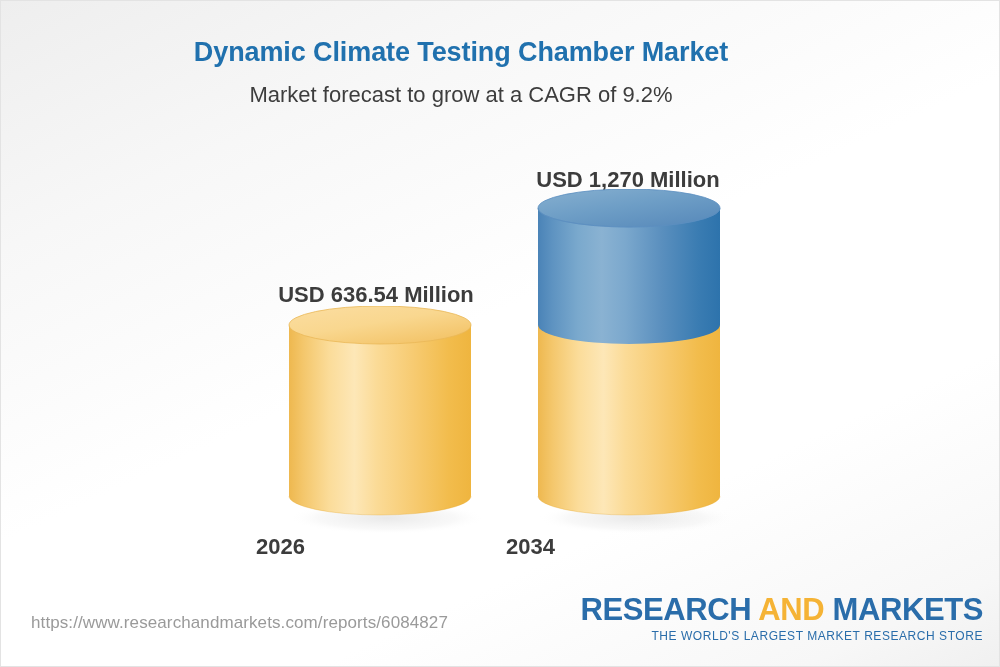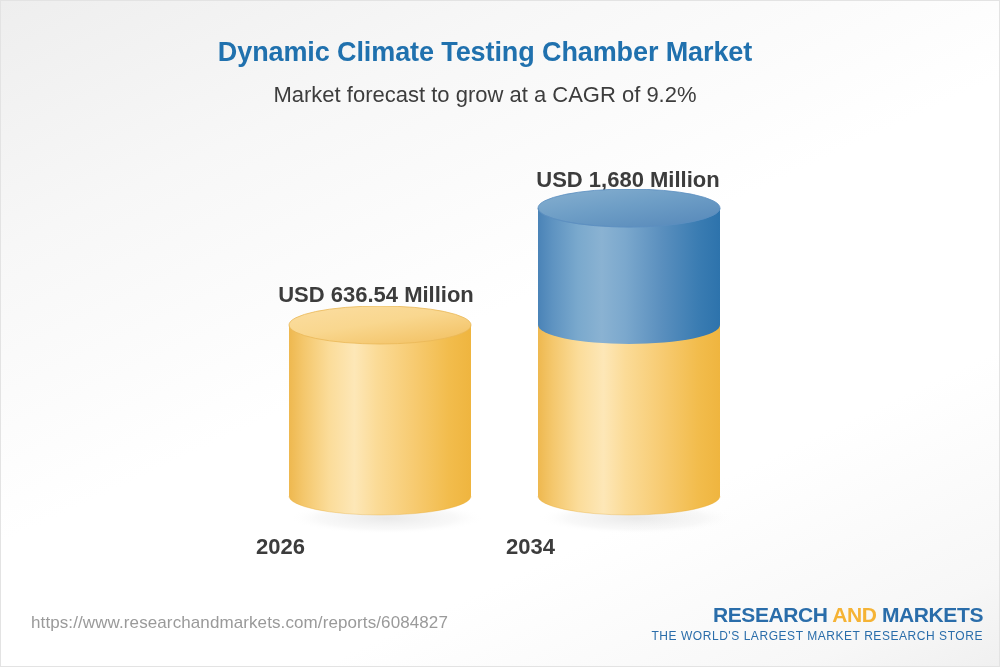--- a/index.html
+++ b/index.html
@@ -24,21 +24,20 @@
     overflow: hidden;
   }
 
   
   .header {
     position: absolute;
     left: 0;
     top: 36px;
     width: 920px;
     text-align: center;
-    padding-left: 24px;
   }
   .chart-title {
     font-size: 27px;
     font-weight: bold;
     color: #2071ae;
     letter-spacing: -0.1px;
     line-height: 1.15;
     margin: 0;
   }
   .chart-subtitle {
@@ -92,21 +91,21 @@
     letter-spacing: 0.1px;
   }
 
   .brand {
     position: absolute;
     right: 16px;
     bottom: 24px;
     text-align: right;
   }
   .brand-name {
-    font-size: 21px;
+    font-size: 31px;
     font-weight: bold;
     letter-spacing: -0.4px;
     line-height: 1;
     white-space: nowrap;
   }
   .brand-blue { color: #2a6daa; }
   .brand-gold { color: #f5b335; }
   .brand-tag {
     margin-top: 5px;
     font-size: 12px;
@@ -124,21 +123,21 @@
 
   <div class="header">
     <div class="chart-title">Dynamic Climate Testing Chamber Market</div>
     <div class="chart-subtitle">Market forecast to grow at a CAGR of 9.2%</div>
   </div>
 
   <div class="plot">
 
     <div class="value-label" style="left:205px; top:281px;">USD 636.54 Million</div>
 
-    <div class="value-label" style="left:457px; top:166px;">USD 1,680 Million</div>
+    <div class="value-label" style="left:457px; top:166px;">USD 1,270 Million</div>
 
     <svg class="bar-group" style="left:276px; top:305px;" width="210" height="230" viewBox="0 0 210 230">
       <defs>
         <linearGradient id="yellowBody" x1="0" y1="0" x2="1" y2="0">
           <stop offset="0%" stop-color="#eeb84f"></stop>
           <stop offset="8%" stop-color="#f4c76c"></stop>
           <stop offset="22%" stop-color="#fbdc99"></stop>
           <stop offset="36%" stop-color="#fde7b7"></stop>
           <stop offset="48%" stop-color="#fbdb97"></stop>
           <stop offset="68%" stop-color="#f7cb72"></stop>

